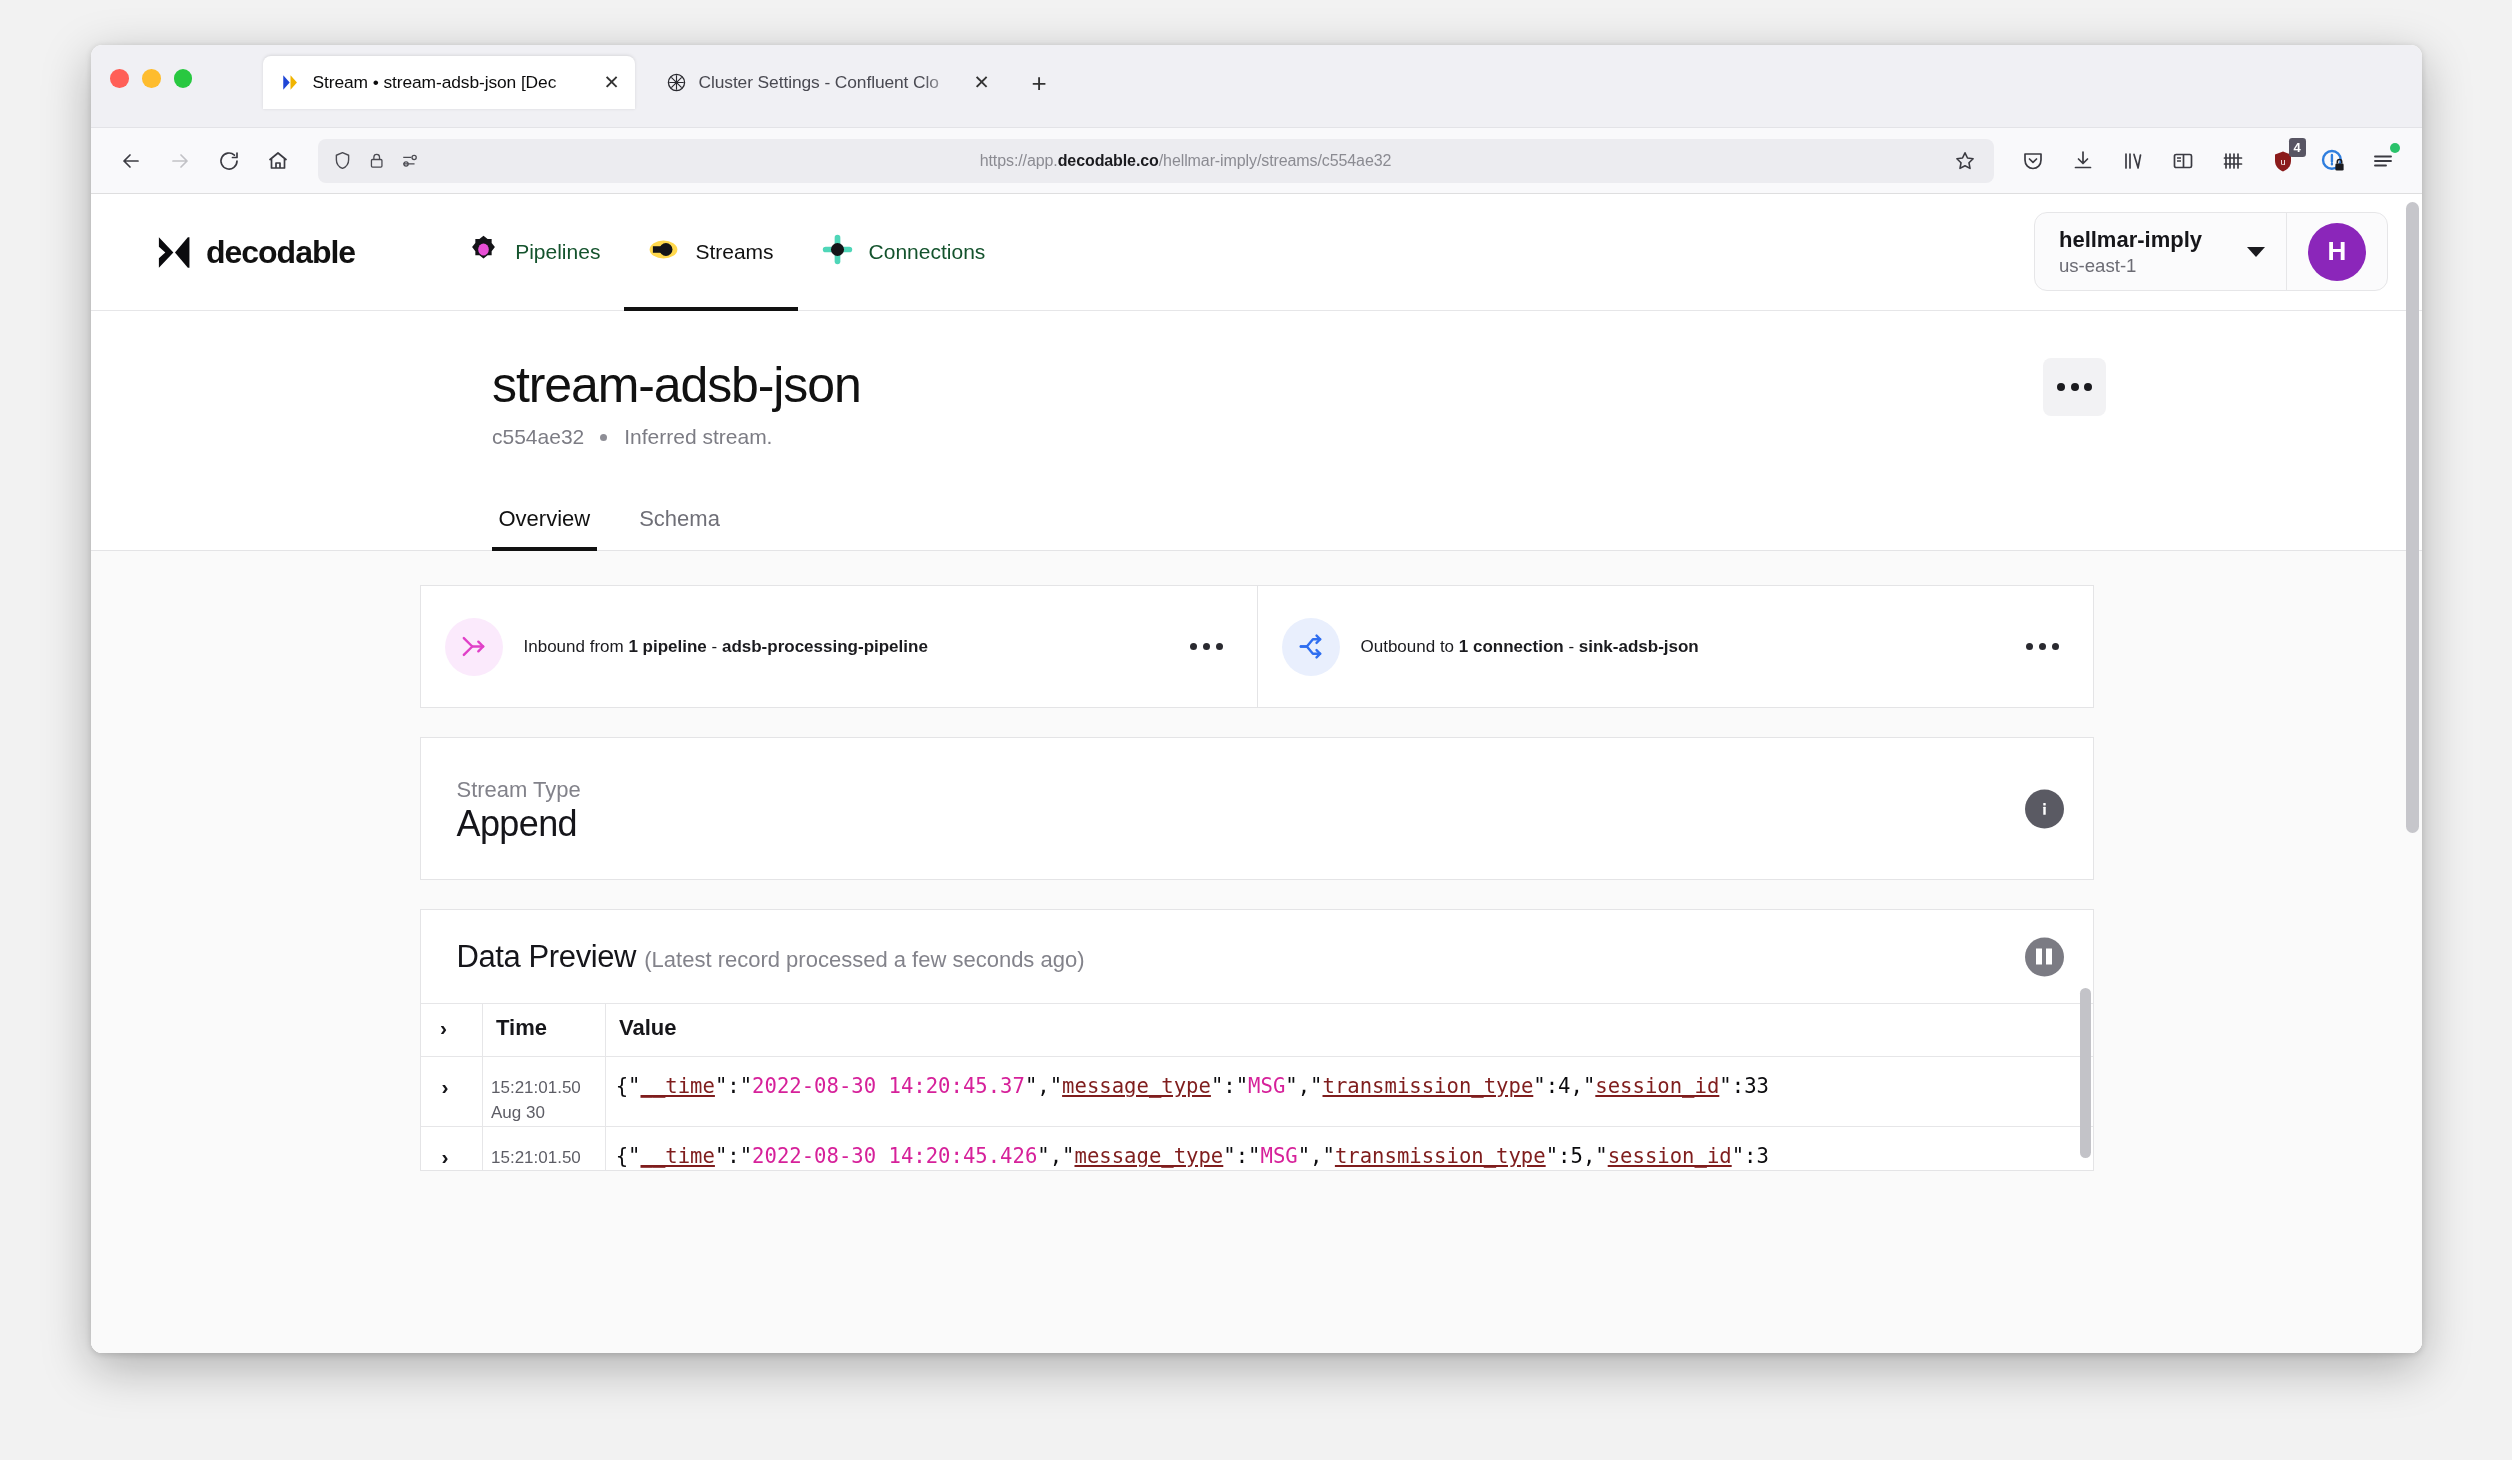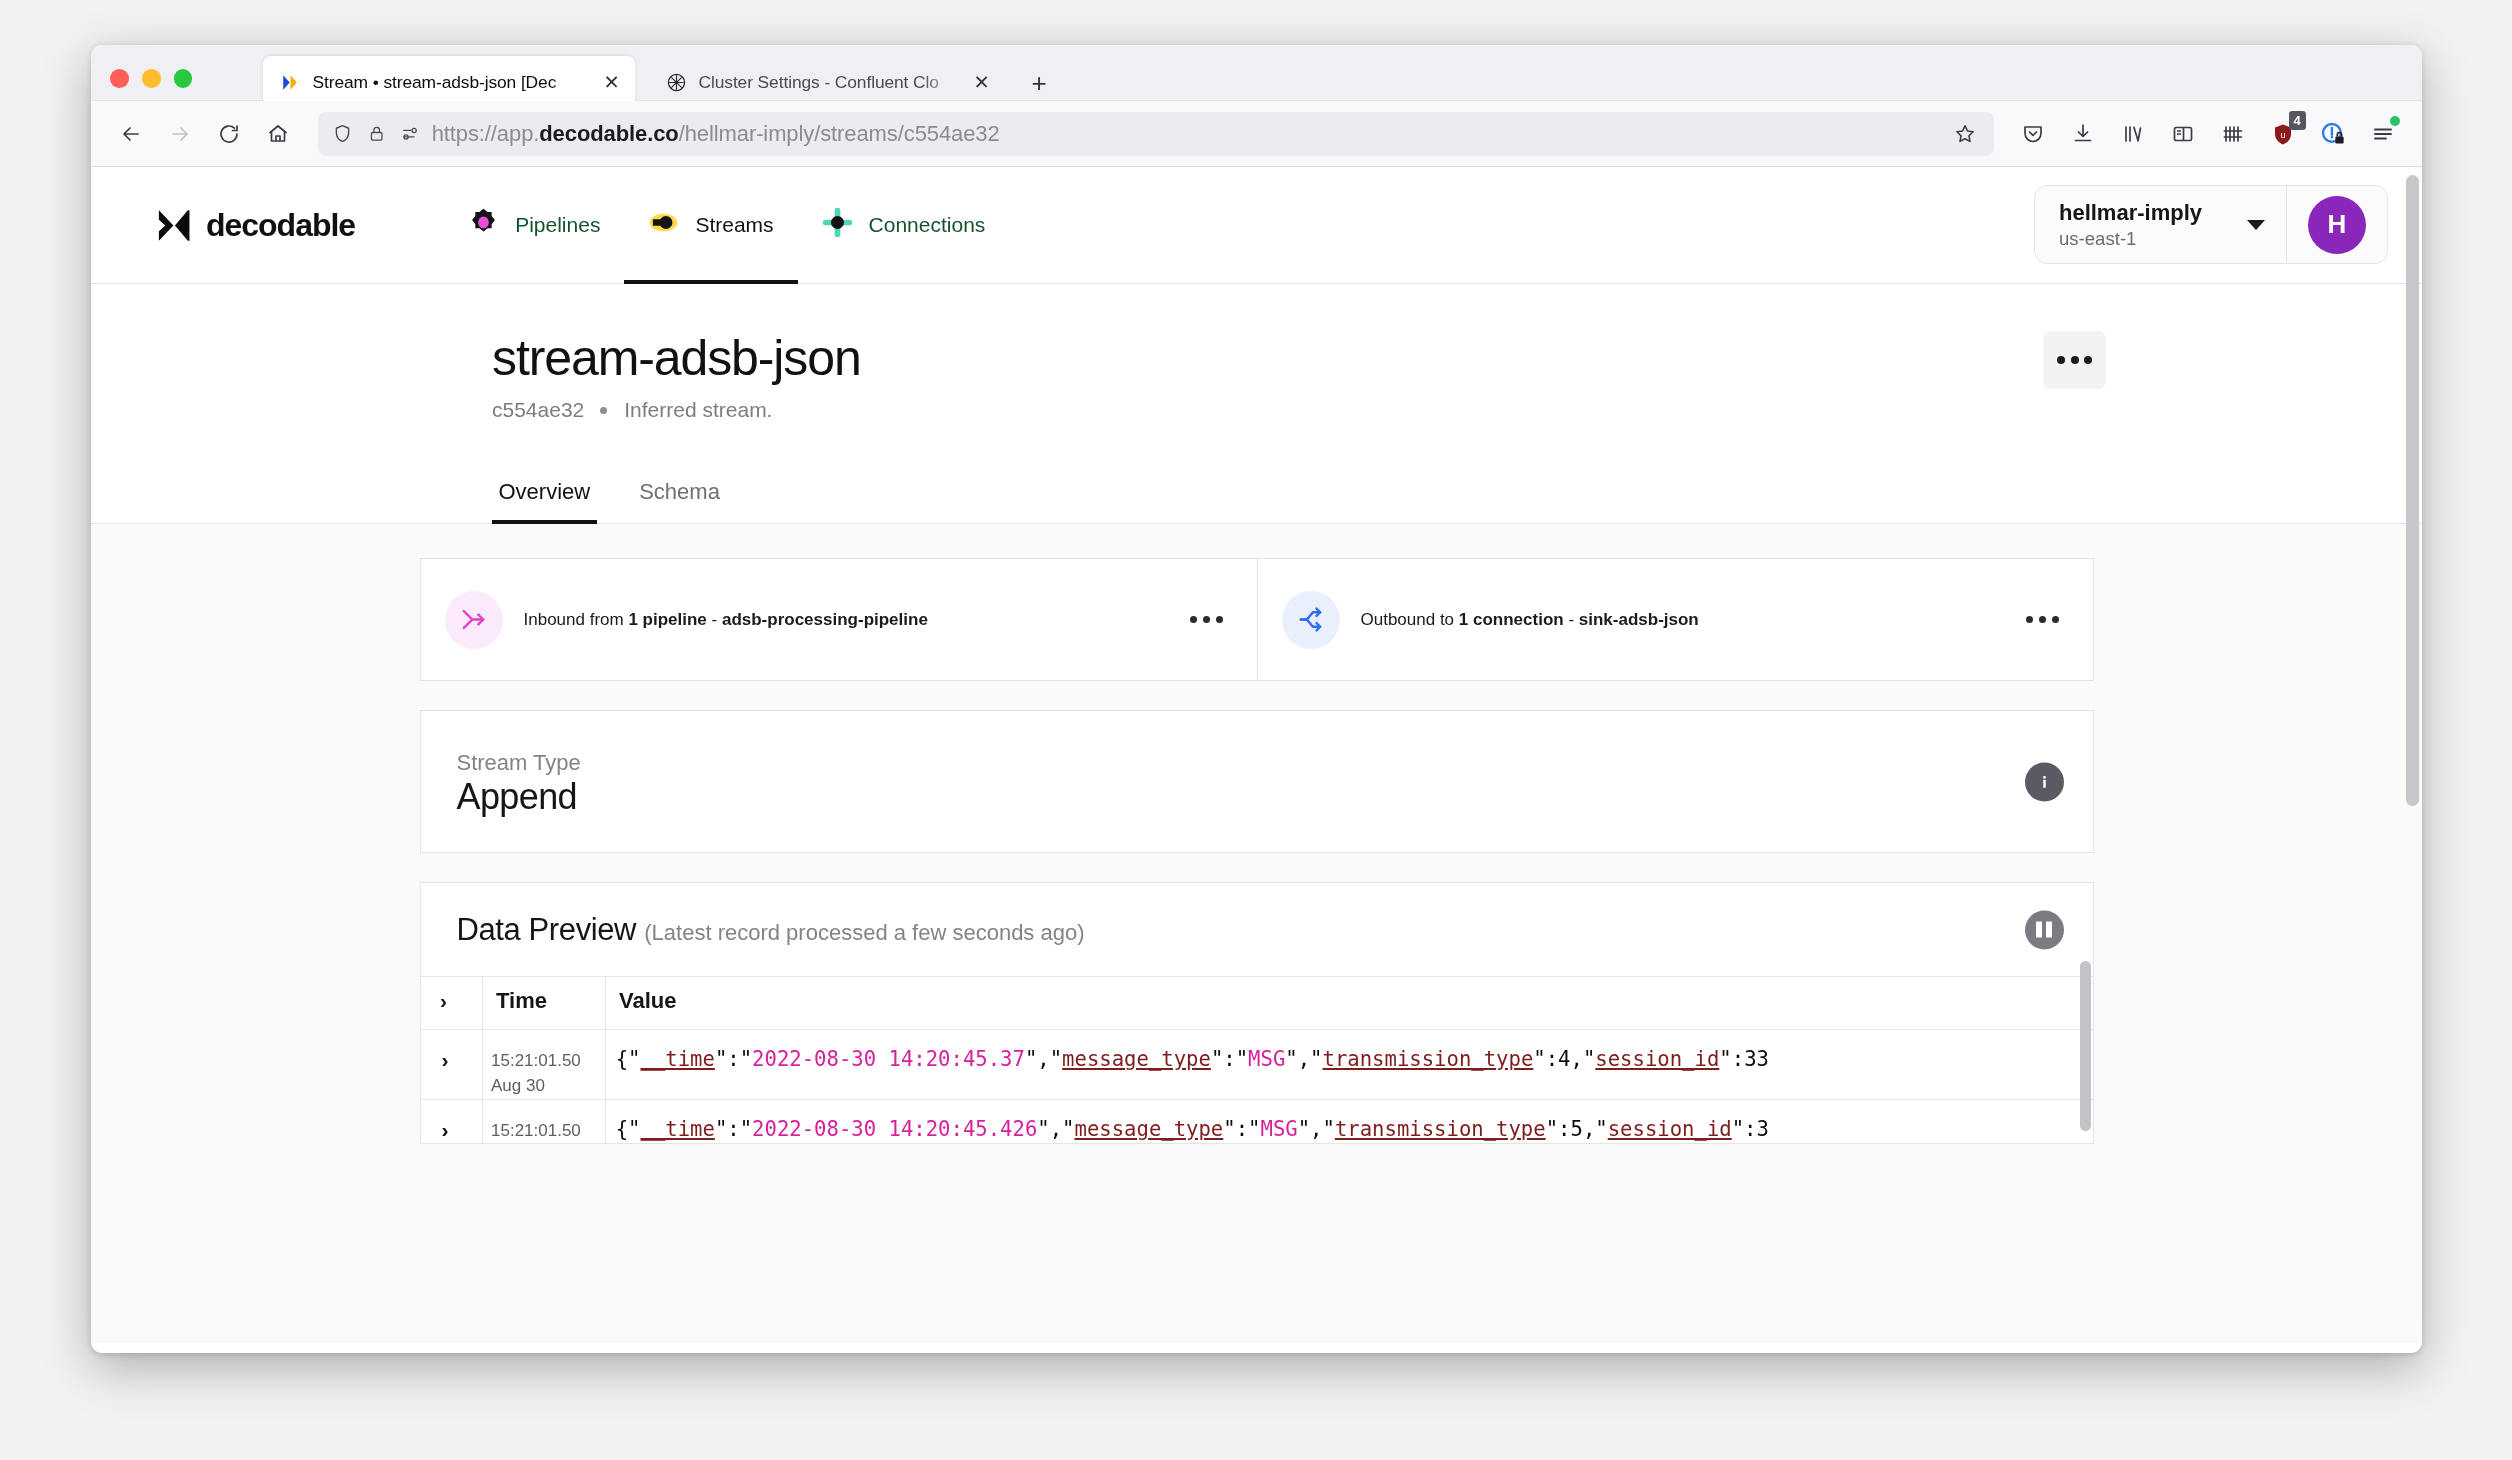--- a/index.html
+++ b/index.html
@@ -17,21 +17,21 @@
     width: 2331px; height: 1308px;
     background: #ffffff;
     border-radius: 11.3px;
     box-shadow: 0 14.6px 49px rgba(0,0,0,0.28), 0 1.6px 6.5px rgba(0,0,0,0.14);
     overflow: hidden;
   }
 
   
   #tabstrip {
     position: relative;
-    height: 56px;
+    height: 83px;
     background: #f0f0f4;
     border-bottom: 0.8px solid #e3e3e7;
   }
   .traffic {
     position: absolute; top: 24px; left: 19.4px;
     display: flex; gap: 13px;
   }
   .traffic span { width: 18.6px; height: 18.6px; border-radius: 50%; display:block; }
   .tl-red { background: #ff5f57; }
   .tl-yellow { background: #febc2e; }
@@ -104,21 +104,22 @@
     background: #ececf0;
     border-radius: 8px;
     display: flex; align-items: center;
     padding: 0 13px;
     gap: 9.7px;
     position: relative;
   }
   #urlbar .ub-icon { width: 24px; height: 24px; display:flex; align-items:center; justify-content:center; color:#4b4b52; flex:0 0 auto; }
   #url-text {
     flex: 1 1 auto;
-    font-size: 22px;
+    text-align: center;
+    font-size: 16px;
     color: #8b8b92;
     white-space: nowrap;
     letter-spacing: -0.1px;
   }
   #url-text b { color: #1b1b1f; font-weight: 700; }
   .star { width: 32px; height: 32px; display:flex; align-items:center; justify-content:center; color:#3b3b42; flex:0 0 auto; }
 
   #toolbar-icons { display: flex; align-items: center; gap: 8px; }
   .tbi {
     width: 42px; height: 42px;

